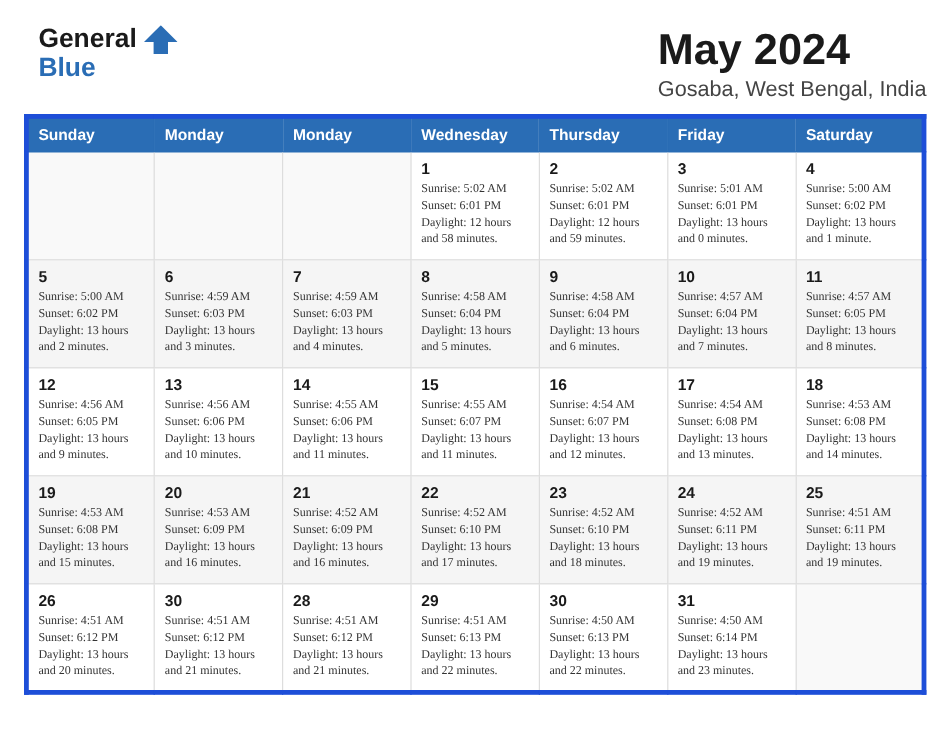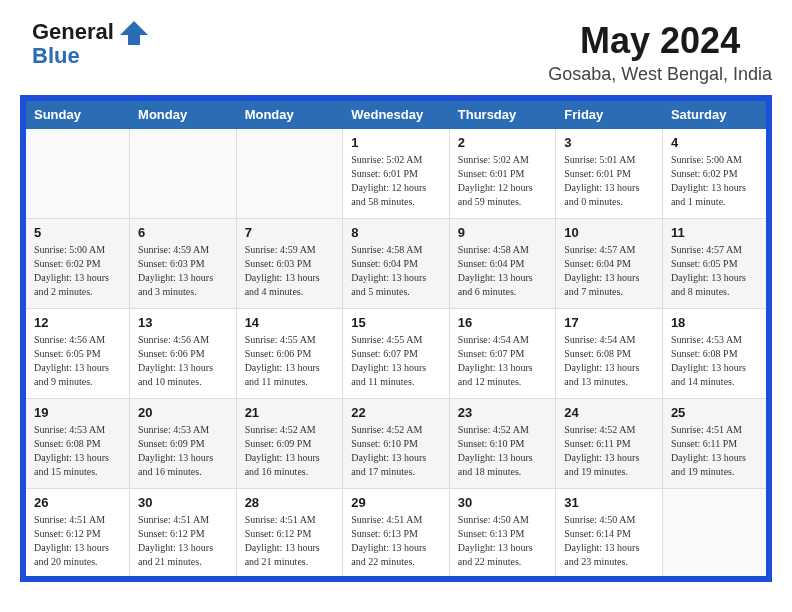--- a/index.html
+++ b/index.html
@@ -16,36 +16,36 @@
       align-items: flex-start;
       margin-bottom: 10px;
       margin-left: 12px;
     }
     .logo {
       display: flex;
       flex-direction: column;
       align-items: flex-start;
     }
     .title-area {
-      text-align: center;
+      text-align: left;
     }
     .month-title {
       font-size: 36px;
       font-weight: bold;
       color: #1a1a1a;
     }
     .location-title {
       font-size: 18px;
       color: #444;
       margin-top: 2px;
     }
     .calendar {
       width: 100%;
       border-collapse: collapse;
-      border: 6px solid #1d4ed8;
+      border: 4px solid #1d4ed8;
     }
     .calendar th {
       background-color: #2a6db5;
       color: #fff;
       font-size: 13px;
       font-weight: bold;
       padding: 6px 8px;
       text-align: left;
       border: 1px solid #2a6db5;
     }

